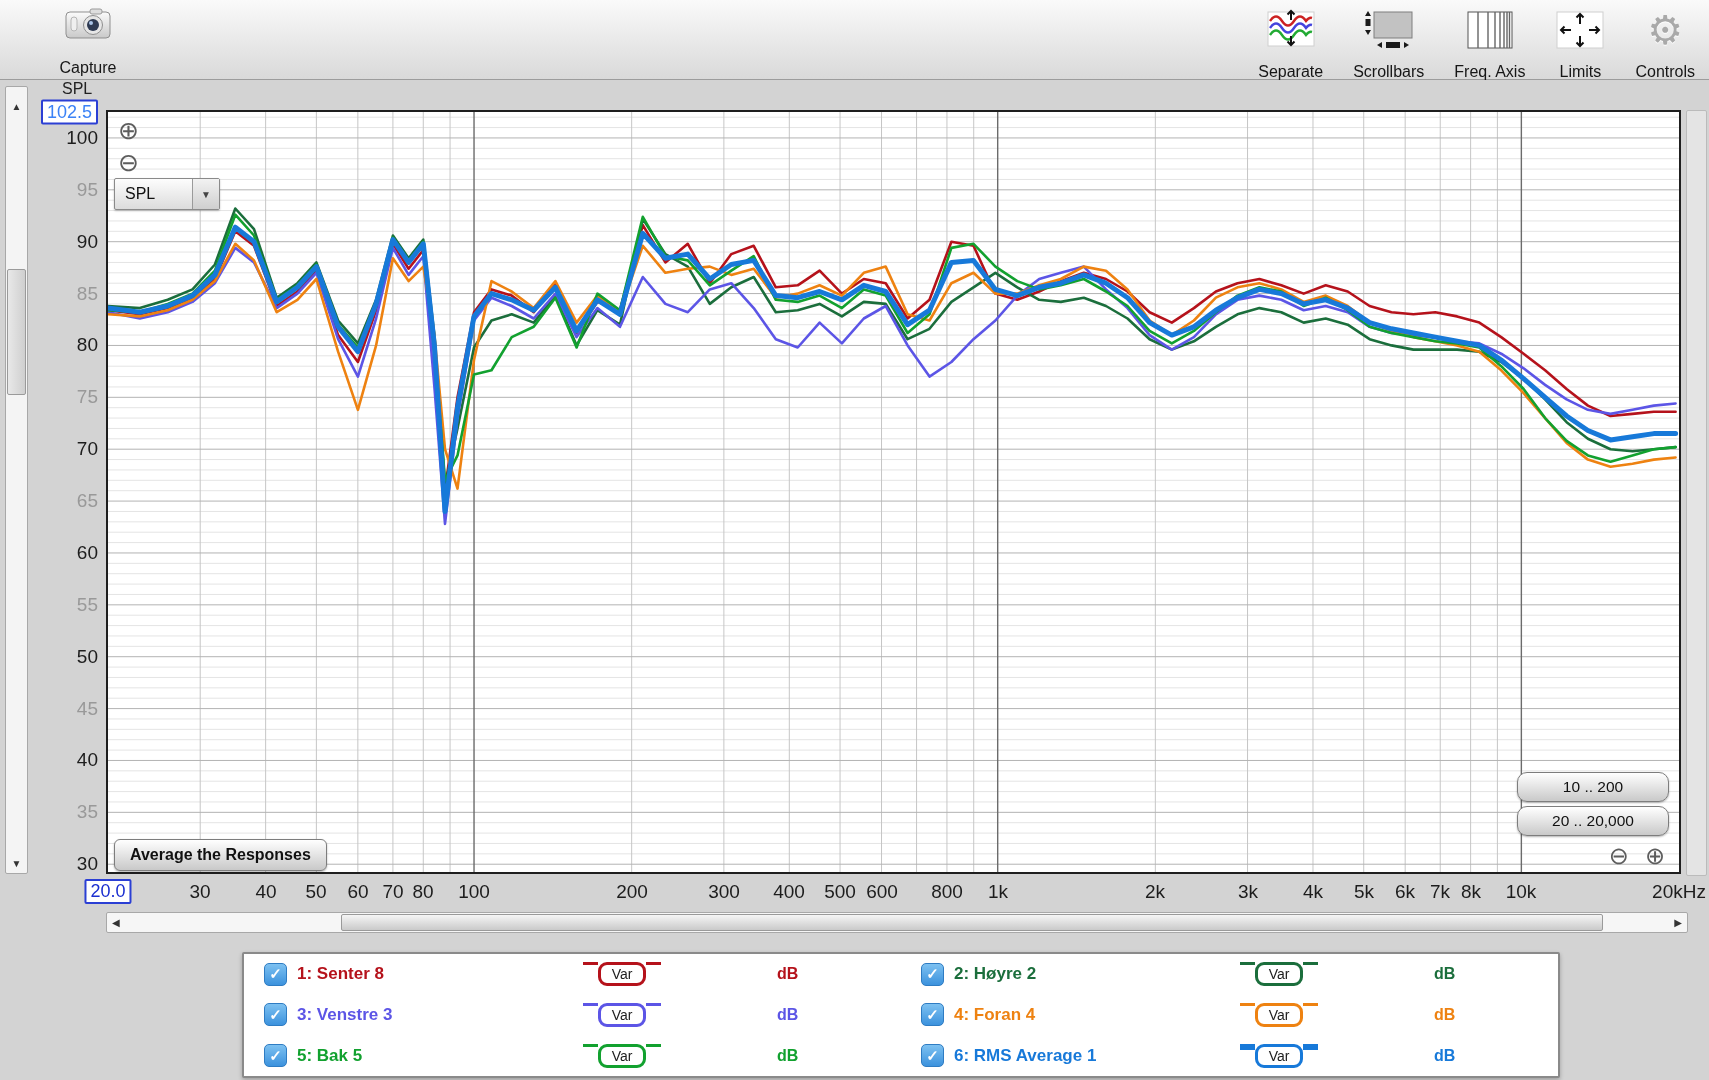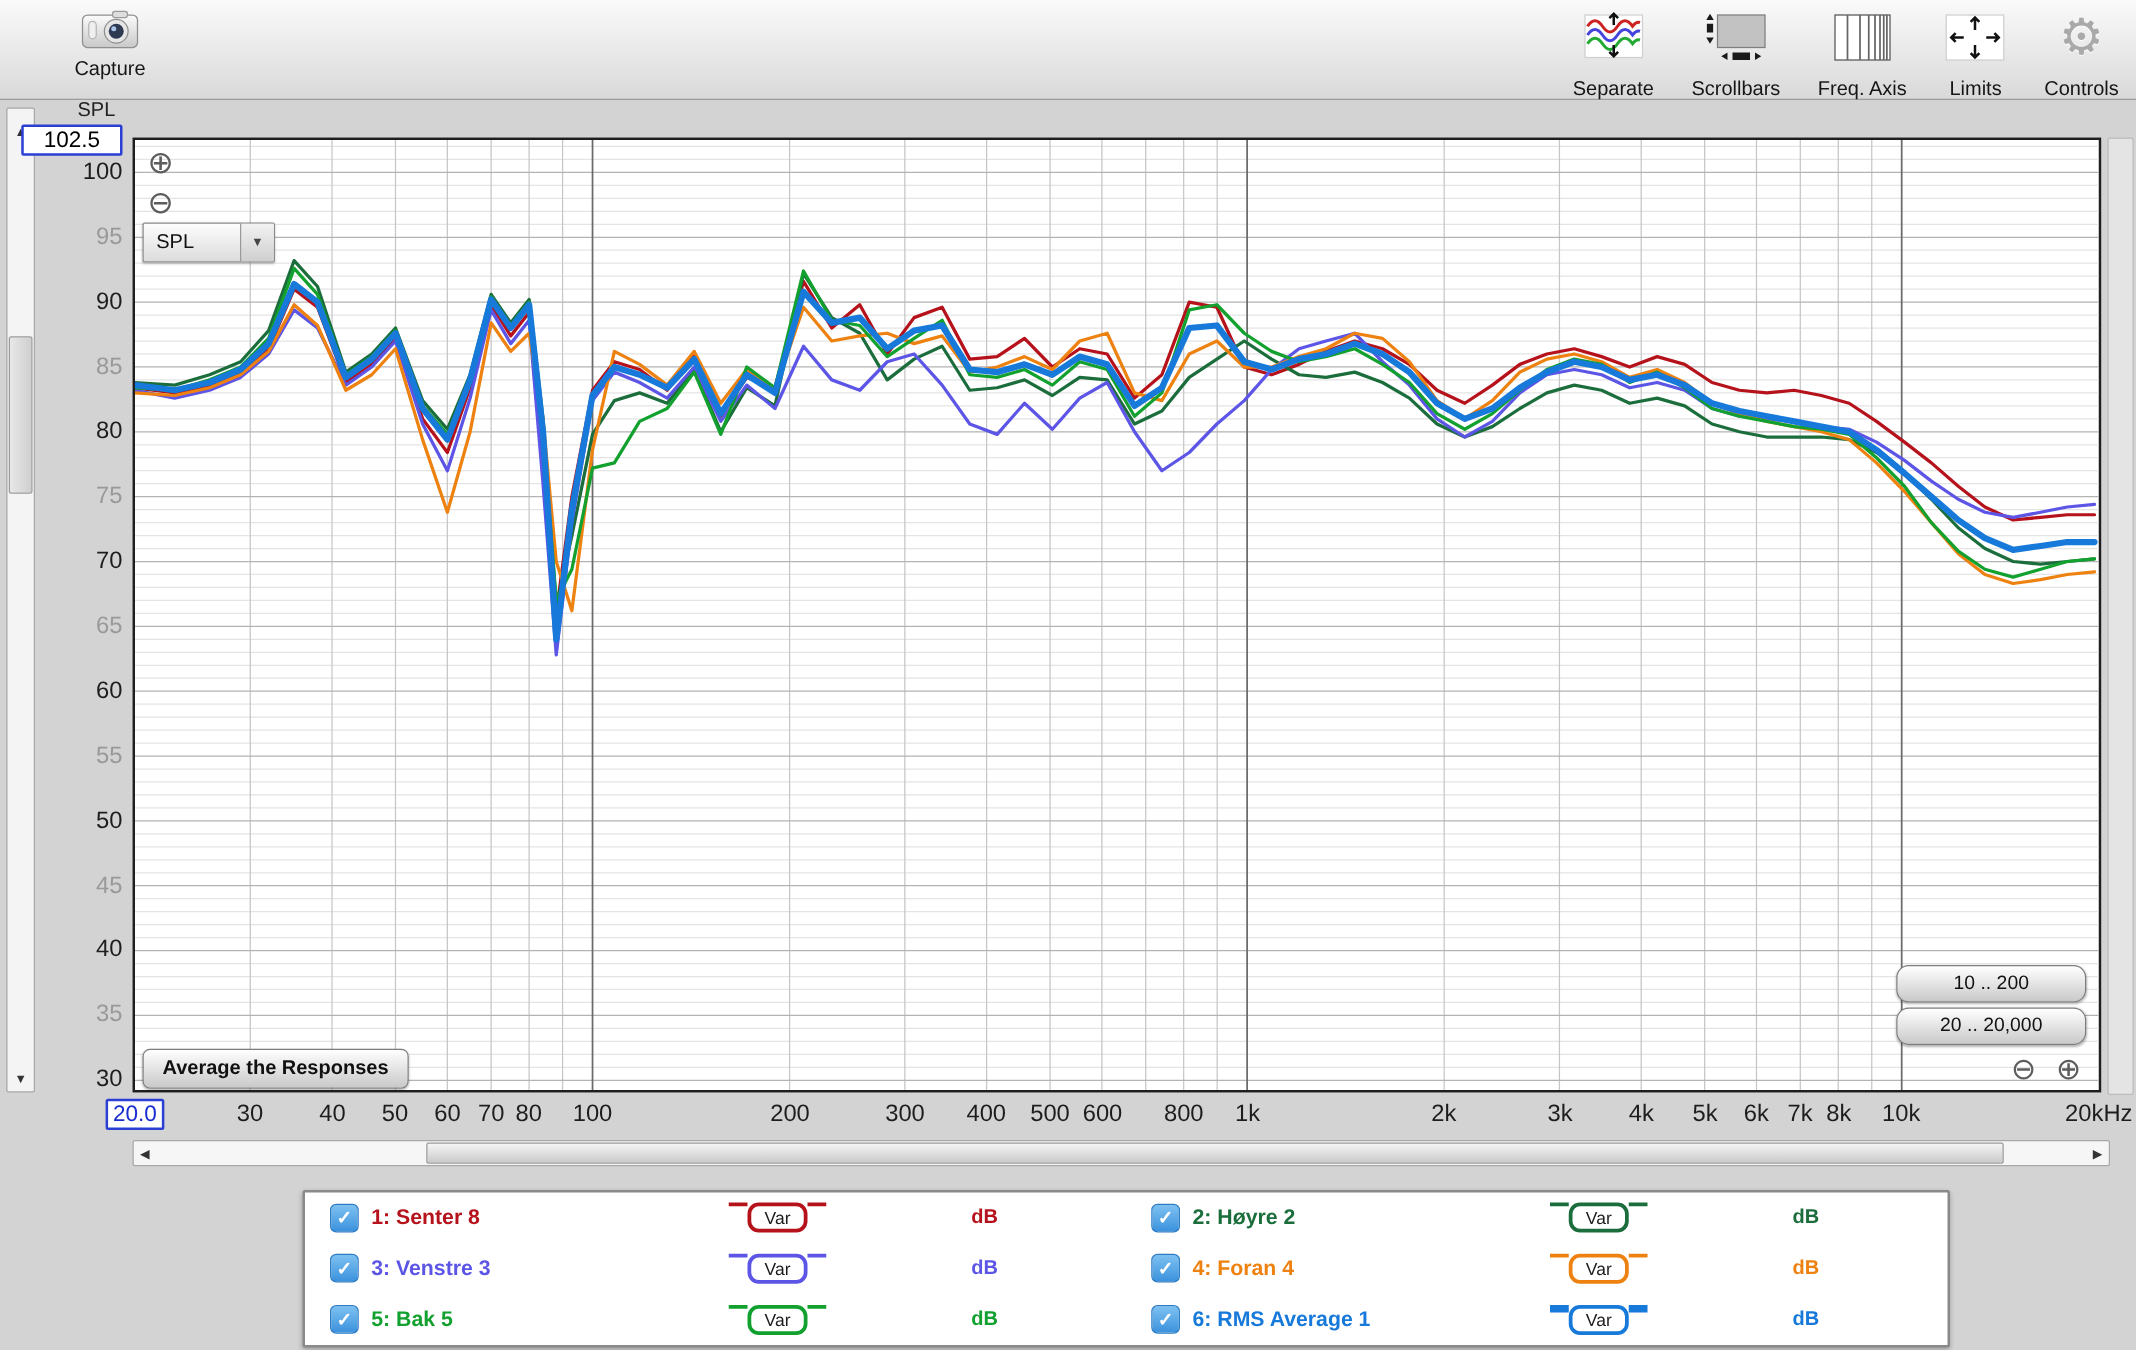--- a/index.html
+++ b/index.html
@@ -1,21 +1,21 @@
 <!DOCTYPE html>
 <html><head>
 <meta charset="utf-8">
 <style>
   html,body{margin:0;padding:0;}
   body{width:1709px;height:1080px;background:#d3d3d3;font-family:"Liberation Sans",sans-serif;position:relative;overflow:hidden;}
 
   
   .toolbar{position:absolute;left:0;top:0;width:1709px;height:79px;background:linear-gradient(#fafafa,#d9d9d9);border-bottom:1px solid #9c9c9c;}
   .capture{position:absolute;left:44px;top:5px;width:88px;text-align:center;}
-  .capture .lbl{font-size:16px;color:#161616;margin-top:1px;}
+  .capture .lbl{font-size:16px;color:#161616;margin-top:14px;}
   .tabs{position:absolute;left:140px;top:21px;display:flex;height:36px;}
   .tab{display:flex;align-items:center;padding:0 13px;background:linear-gradient(#ffffff,#d2d2d2);border:1px solid #7f7f7f;margin-left:-1px;font-size:14.5px;font-weight:bold;color:#0d0d0d;white-space:nowrap;box-shadow:0 1px 1px rgba(255,255,255,.7) inset;}
   .tab:first-child{border-top-left-radius:6px;border-bottom-left-radius:6px;margin-left:0;}
   .tab:last-child{border-top-right-radius:6px;border-bottom-right-radius:6px;}
   .tab.active{background:linear-gradient(#9b9b9b,#c3c3c3);box-shadow:inset 0 1px 4px rgba(0,0,0,.4);}
   .tools{position:absolute;right:14px;top:4px;display:flex;gap:30px;}
   .tool{text-align:center;}
   .tool .ic{height:46px;display:flex;align-items:flex-end;justify-content:center;}
   .tool .lbl{font-size:16px;color:#161616;margin-top:13px;}
   .gear{font-size:40px;line-height:40px;color:#a9a9a9;text-shadow:0 1px 1px #fff;}
@@ -24,21 +24,21 @@
   .vscroll{position:absolute;left:5px;top:86px;width:21px;height:786px;background:#f4f4f4;border:1px solid #a8a8a8;border-radius:2px;}
   .vscroll .arr{position:absolute;left:0;width:100%;text-align:center;font-size:10px;color:#333;}
   .vscroll .arr.up{top:14px;}
   .vscroll .arr.down{bottom:4px;}
   .vscroll .thumb{position:absolute;left:1px;width:17px;top:182px;height:124px;background:linear-gradient(90deg,#e8e8e8,#cfcfcf);border:1px solid #9a9a9a;border-radius:2px;}
 
   
   #yaxis{position:absolute;left:28px;top:112px;width:74px;height:762px;}
   .ytick{position:absolute;right:4px;transform:translateY(-50%);font-size:19px;color:#1d1d1d;}
   .ytick.gray{color:#999;}
-  .ytick.editable{color:#000000;background:#fff;border:2px solid #2b3fd4;border-radius:2px;padding:0 16px;font-size:18px;}
+  .ytick.editable{color:#3b82f6;background:#fff;border:2px solid #2b3fd4;border-radius:2px;padding:0 4px;font-size:18px;}
   .axis-title{position:absolute;left:62px;top:80px;font-size:16px;color:#222;}
 
   
   .plot{position:absolute;left:106px;top:110px;width:1575px;height:764px;border:2px solid #1e1e1e;background:#fff;box-sizing:border-box;}
   .plot svg{position:absolute;left:0;top:0;}
   .gutter{position:absolute;left:1686px;top:110px;width:19px;height:764px;background:#e4e4e4;border:1px solid #bbb;border-radius:2px;}
   .zoomglyph{position:absolute;font-size:25px;color:#5d5d5d;line-height:1;}
   .dd{position:absolute;left:6px;top:66px;width:104px;height:30px;display:flex;background:linear-gradient(#fdfdfd,#dcdcdc);border:1px solid #8a8a8a;border-radius:2px;box-shadow:0 1px 2px rgba(0,0,0,.25);}
   .dd .val{flex:1;font-size:16px;color:#111;display:flex;align-items:center;padding-left:10px;}
   .dd .arrowbox{width:26px;border-left:1px solid #9a9a9a;display:flex;align-items:center;justify-content:center;font-size:10px;color:#444;background:linear-gradient(#f2f2f2,#cfcfcf);}

